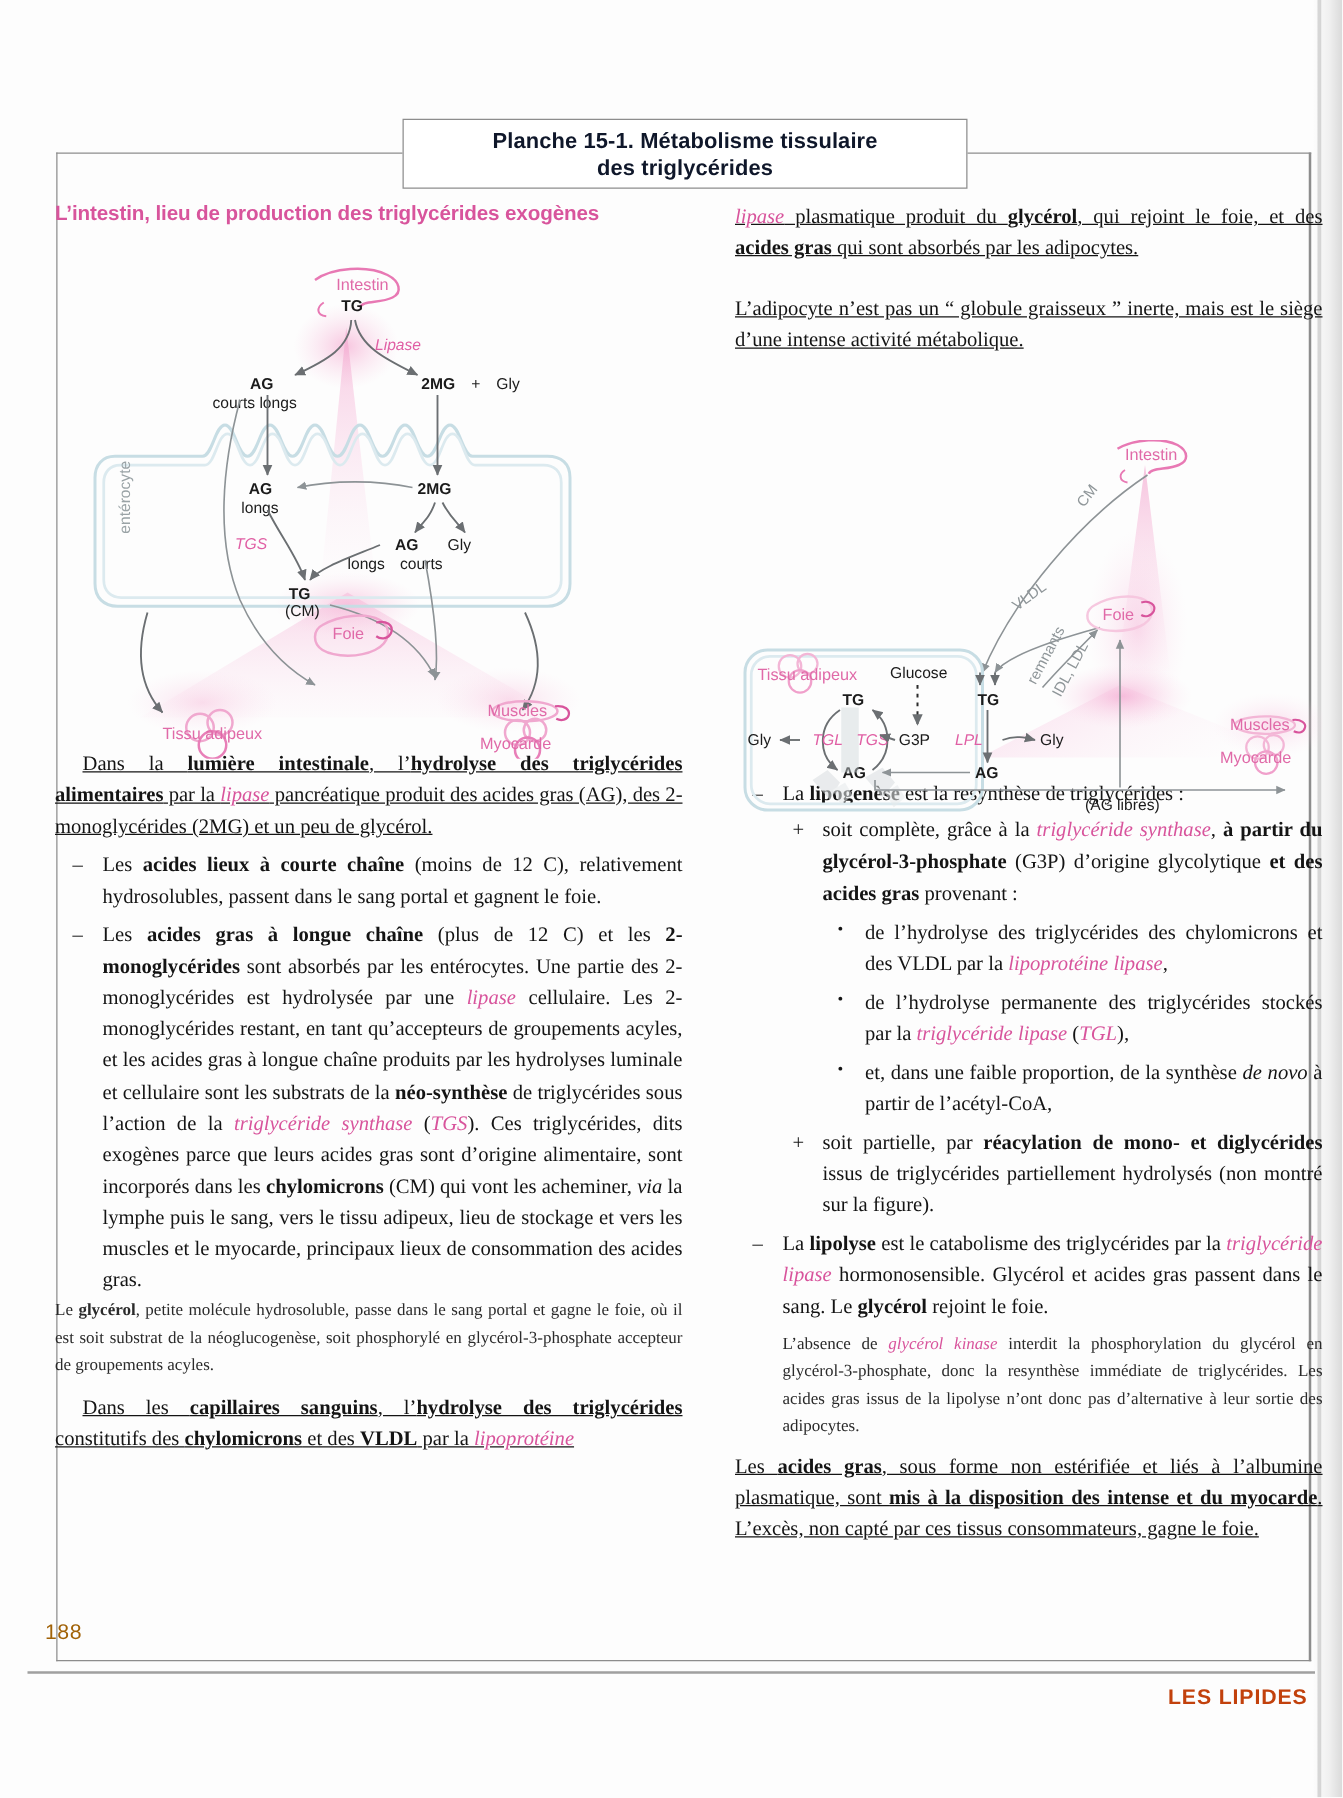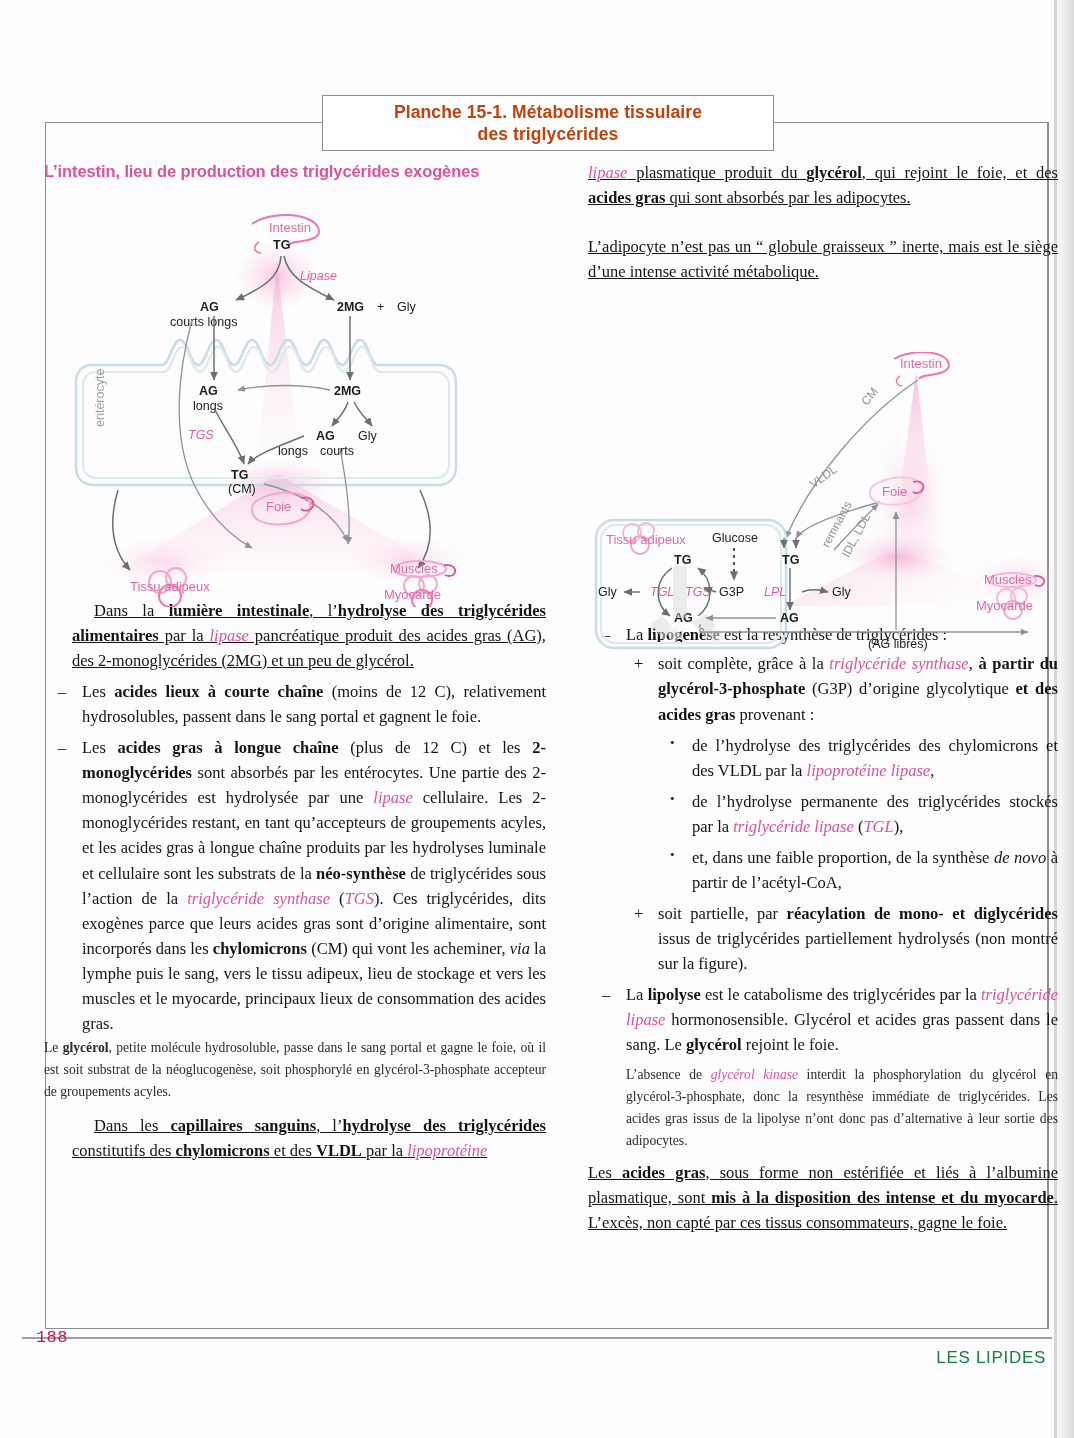--- a/index.html
+++ b/index.html
@@ -15,54 +15,54 @@
   
   .frame{position:absolute;left:45px;top:122px;width:1004px;height:1207px;
     border:1.5px solid #8d8d8d;border-right:none;box-sizing:border-box;background:transparent;}
   .frame-right{position:absolute;left:1047px;top:122px;width:1.5px;height:1207px;background:#8d8d8d;}
 
   
   .title-box{position:absolute;left:322px;top:95px;width:452px;height:56px;
     border:1.4px solid #8d8d8d;background:#ffffff;box-sizing:border-box;
     display:flex;flex-direction:column;align-items:center;justify-content:center;z-index:5;}
   .title-box div{font-family:"Liberation Sans",sans-serif;font-weight:bold;font-size:17.5px;
-    color:#c2410c;line-height:1.28;letter-spacing:.1px;}
+    color:#0f172a;line-height:1.28;letter-spacing:.1px;}
 
   
   .col{position:absolute;top:160px;}
   .col-left{left:44px;width:502px;}
   .col-right{left:588px;width:470px;}
 
   h2.sec{font-family:"Liberation Sans",sans-serif;font-weight:bold;font-size:16.5px;
     color:#d8549c;line-height:1.44;margin:0 0 6px 0;letter-spacing:-.1px;}
 
   p.body{font-size:16.5px;line-height:1.52;margin:0 0 6px 0;text-align:justify;
     text-justify:inter-word;hyphens:manual;text-decoration:underline;}
-  p.indent{text-indent:22px;margin-left:28px;}
+  p.indent{text-indent:22px;}
   p.small{font-size:13.6px;line-height:1.62;text-align:justify;margin:0 0 4px 0;color:#2a2a2a;}
   .note{margin-left:36px;margin-top:6px;}
 
   .li{display:flex;margin:0 0 1px 0;}
   .li .mk{width:24px;flex:0 0 24px;font-size:16.5px;line-height:1.52;text-align:left;}
   .li .tx{flex:1;font-size:16.5px;line-height:1.52;text-align:justify;}
   .lvl1{margin-left:14px;}
   .lvl2{margin-left:46px;}
   .lvl3{margin-left:82px;}
   .lvl3 .mk{width:22px;flex:0 0 22px;font-size:13px;}
 
   b{font-weight:bold;}
   i.enz{font-style:italic;color:#d8549c;}
   i.lat{font-style:italic;color:#141414;}
 
   
   .foot-rule{position:absolute;left:22px;top:1337px;width:1030px;height:2px;background:#8f8f8f;opacity:.85;}
-  .foot-num{position:absolute;left:36px;top:1328px;font-family:Liberation Mono, monospace;
-    font-size:17px;color:#be185d;letter-spacing:.4px;}
+  .foot-num{position:absolute;left:36px;top:1296px;font-family:Liberation Sans, sans-serif;
+    font-size:17px;color:#a16207;letter-spacing:.4px;}
   .foot-sec{position:absolute;right:28px;top:1348px;font-family:"Liberation Sans",sans-serif;
-    font-size:17px;color:#15803d;letter-spacing:.7px;font-weight:400;}
+    font-size:17px;color:#c2410c;letter-spacing:.7px;font-weight:700;}
 
   
   .fig{position:absolute;}
   #fig1{left:52px;top:212px;width:486px;height:395px;}
   #fig2{left:588px;top:352px;width:470px;height:305px;}
   .fig svg{display:block;}
 
   .lblB{font-family:"Liberation Sans",sans-serif;font-size:12.5px;font-weight:bold;fill:#1b1b1b;}
   .lblN{font-family:"Liberation Sans",sans-serif;font-size:12.5px;fill:#1b1b1b;}
   .lblP{font-family:"Liberation Sans",sans-serif;font-size:13px;fill:#e06aa8;}

